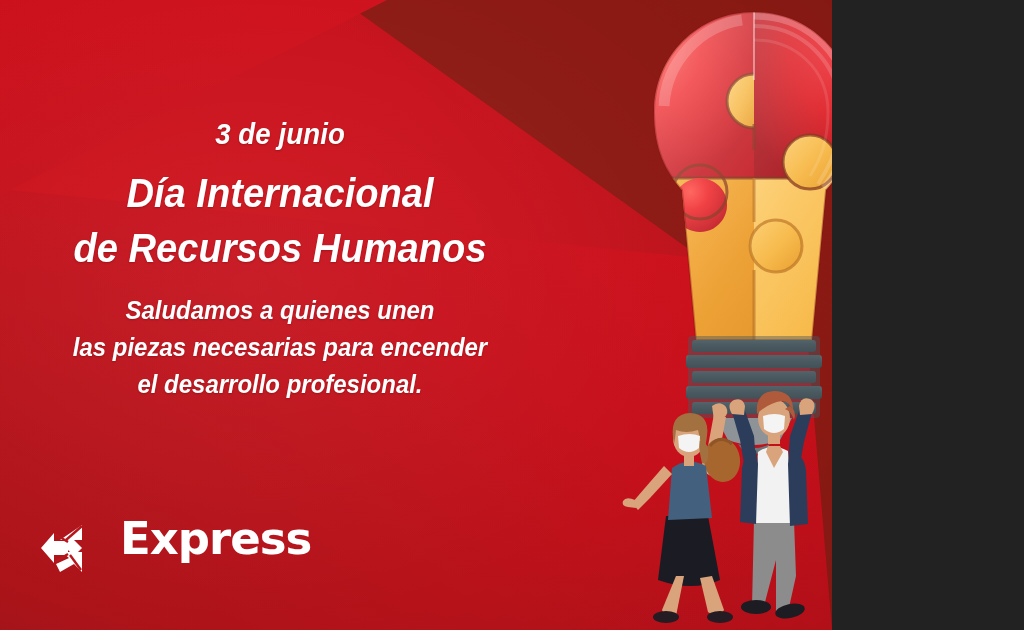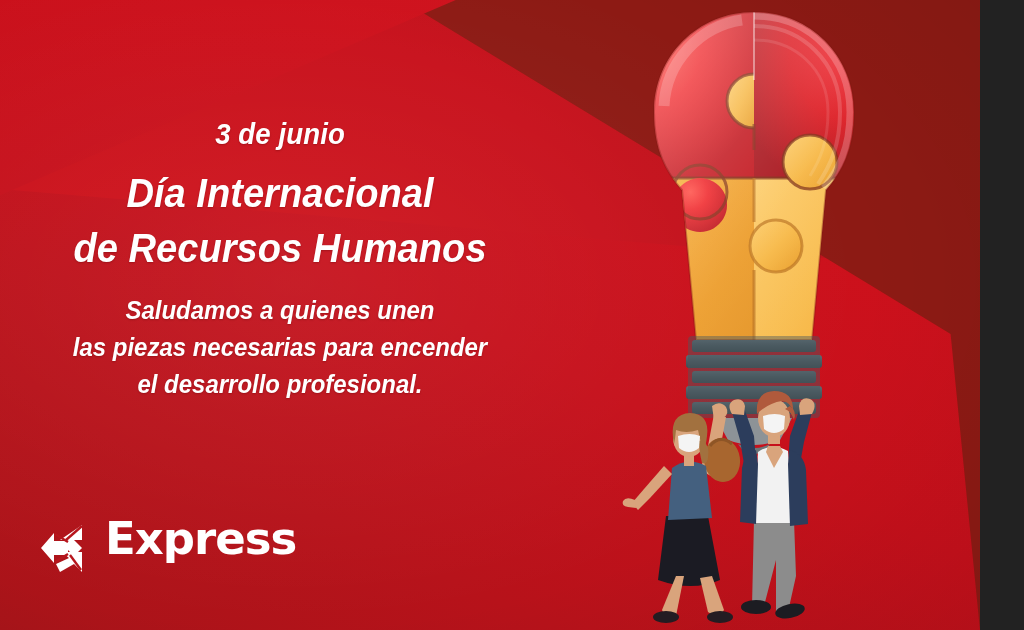--- a/index.html
+++ b/index.html
@@ -1,21 +1,21 @@
 <!DOCTYPE html>
 <html><head>
 <meta charset="utf-8">
 <title>Dia Internacional de Recursos Humanos</title>
 <style>
   html,body{margin:0;padding:0;background:#222;}
   *{box-sizing:border-box;}
 
   #poster{
     position:relative;
-    width:980px;height:630px;
+    width:832px;height:630px;
     overflow:hidden;
     font-family:"Liberation Sans","DejaVu Sans",sans-serif;
     background:#c2101b;
   }
 
   
   .bg-base{
     position:absolute;inset:0;
     background:
       radial-gradient(120% 135% at 18% 52%, #cf1119 0%, #c8111c 38%, #b5151c 68%, #a8161b 100%);
@@ -76,21 +76,21 @@
     transform:scaleX(.94);
   }
   .subcopy span{display:block;}
 
   
   .logo{
     position:absolute;left:38px;top:516px;
     display:flex;align-items:flex-start;
   }
   .logo-mark{width:56px;height:56px;flex:0 0 56px;margin-top:4px;}
-  .logo-words{margin-left:11px;line-height:1;}
+  .logo-words{margin-left:26px;line-height:1;}
   .logo-express{
     color:#ffffff;font-size:45px;font-weight:bold;letter-spacing:-1px;
     display:block;font-family:"DejaVu Sans","Liberation Sans",sans-serif;
   }
   .logo-logistica{
     color:#ffffff;font-size:24px;font-weight:bold;letter-spacing:-.3px;
     display:block;text-align:right;margin-top:-2px;
     font-family:"DejaVu Sans","Liberation Sans",sans-serif;
   }
 

